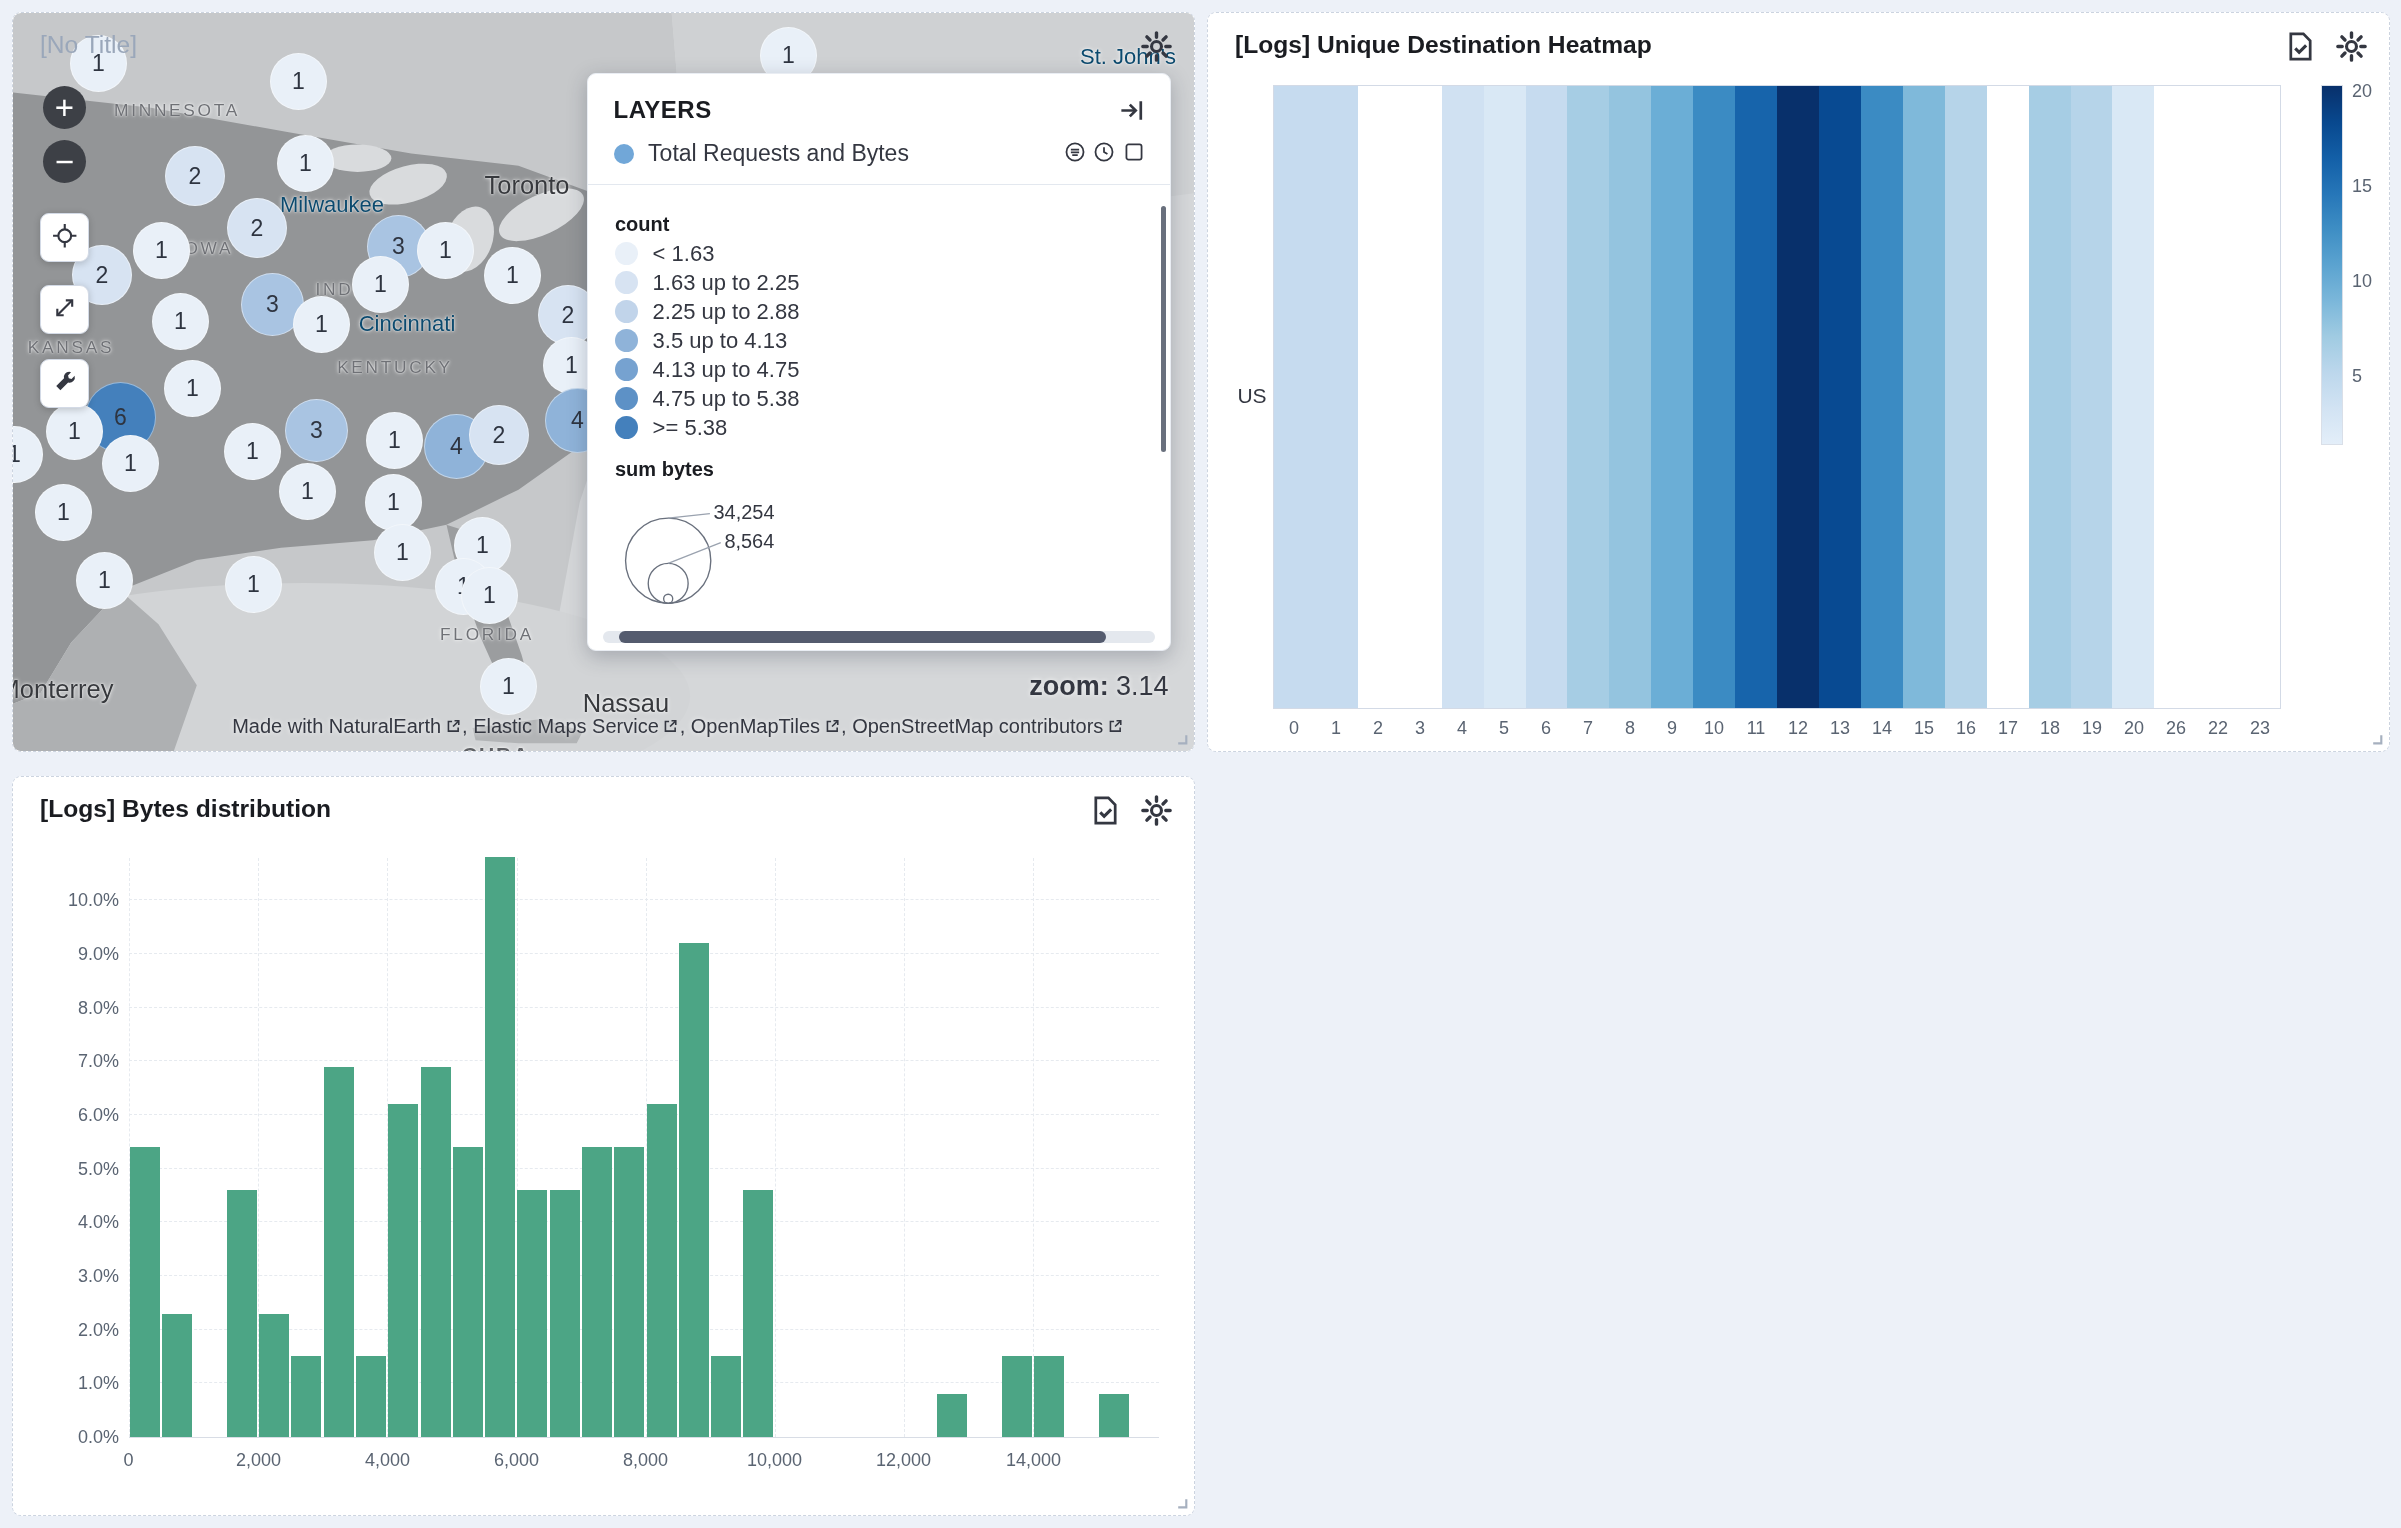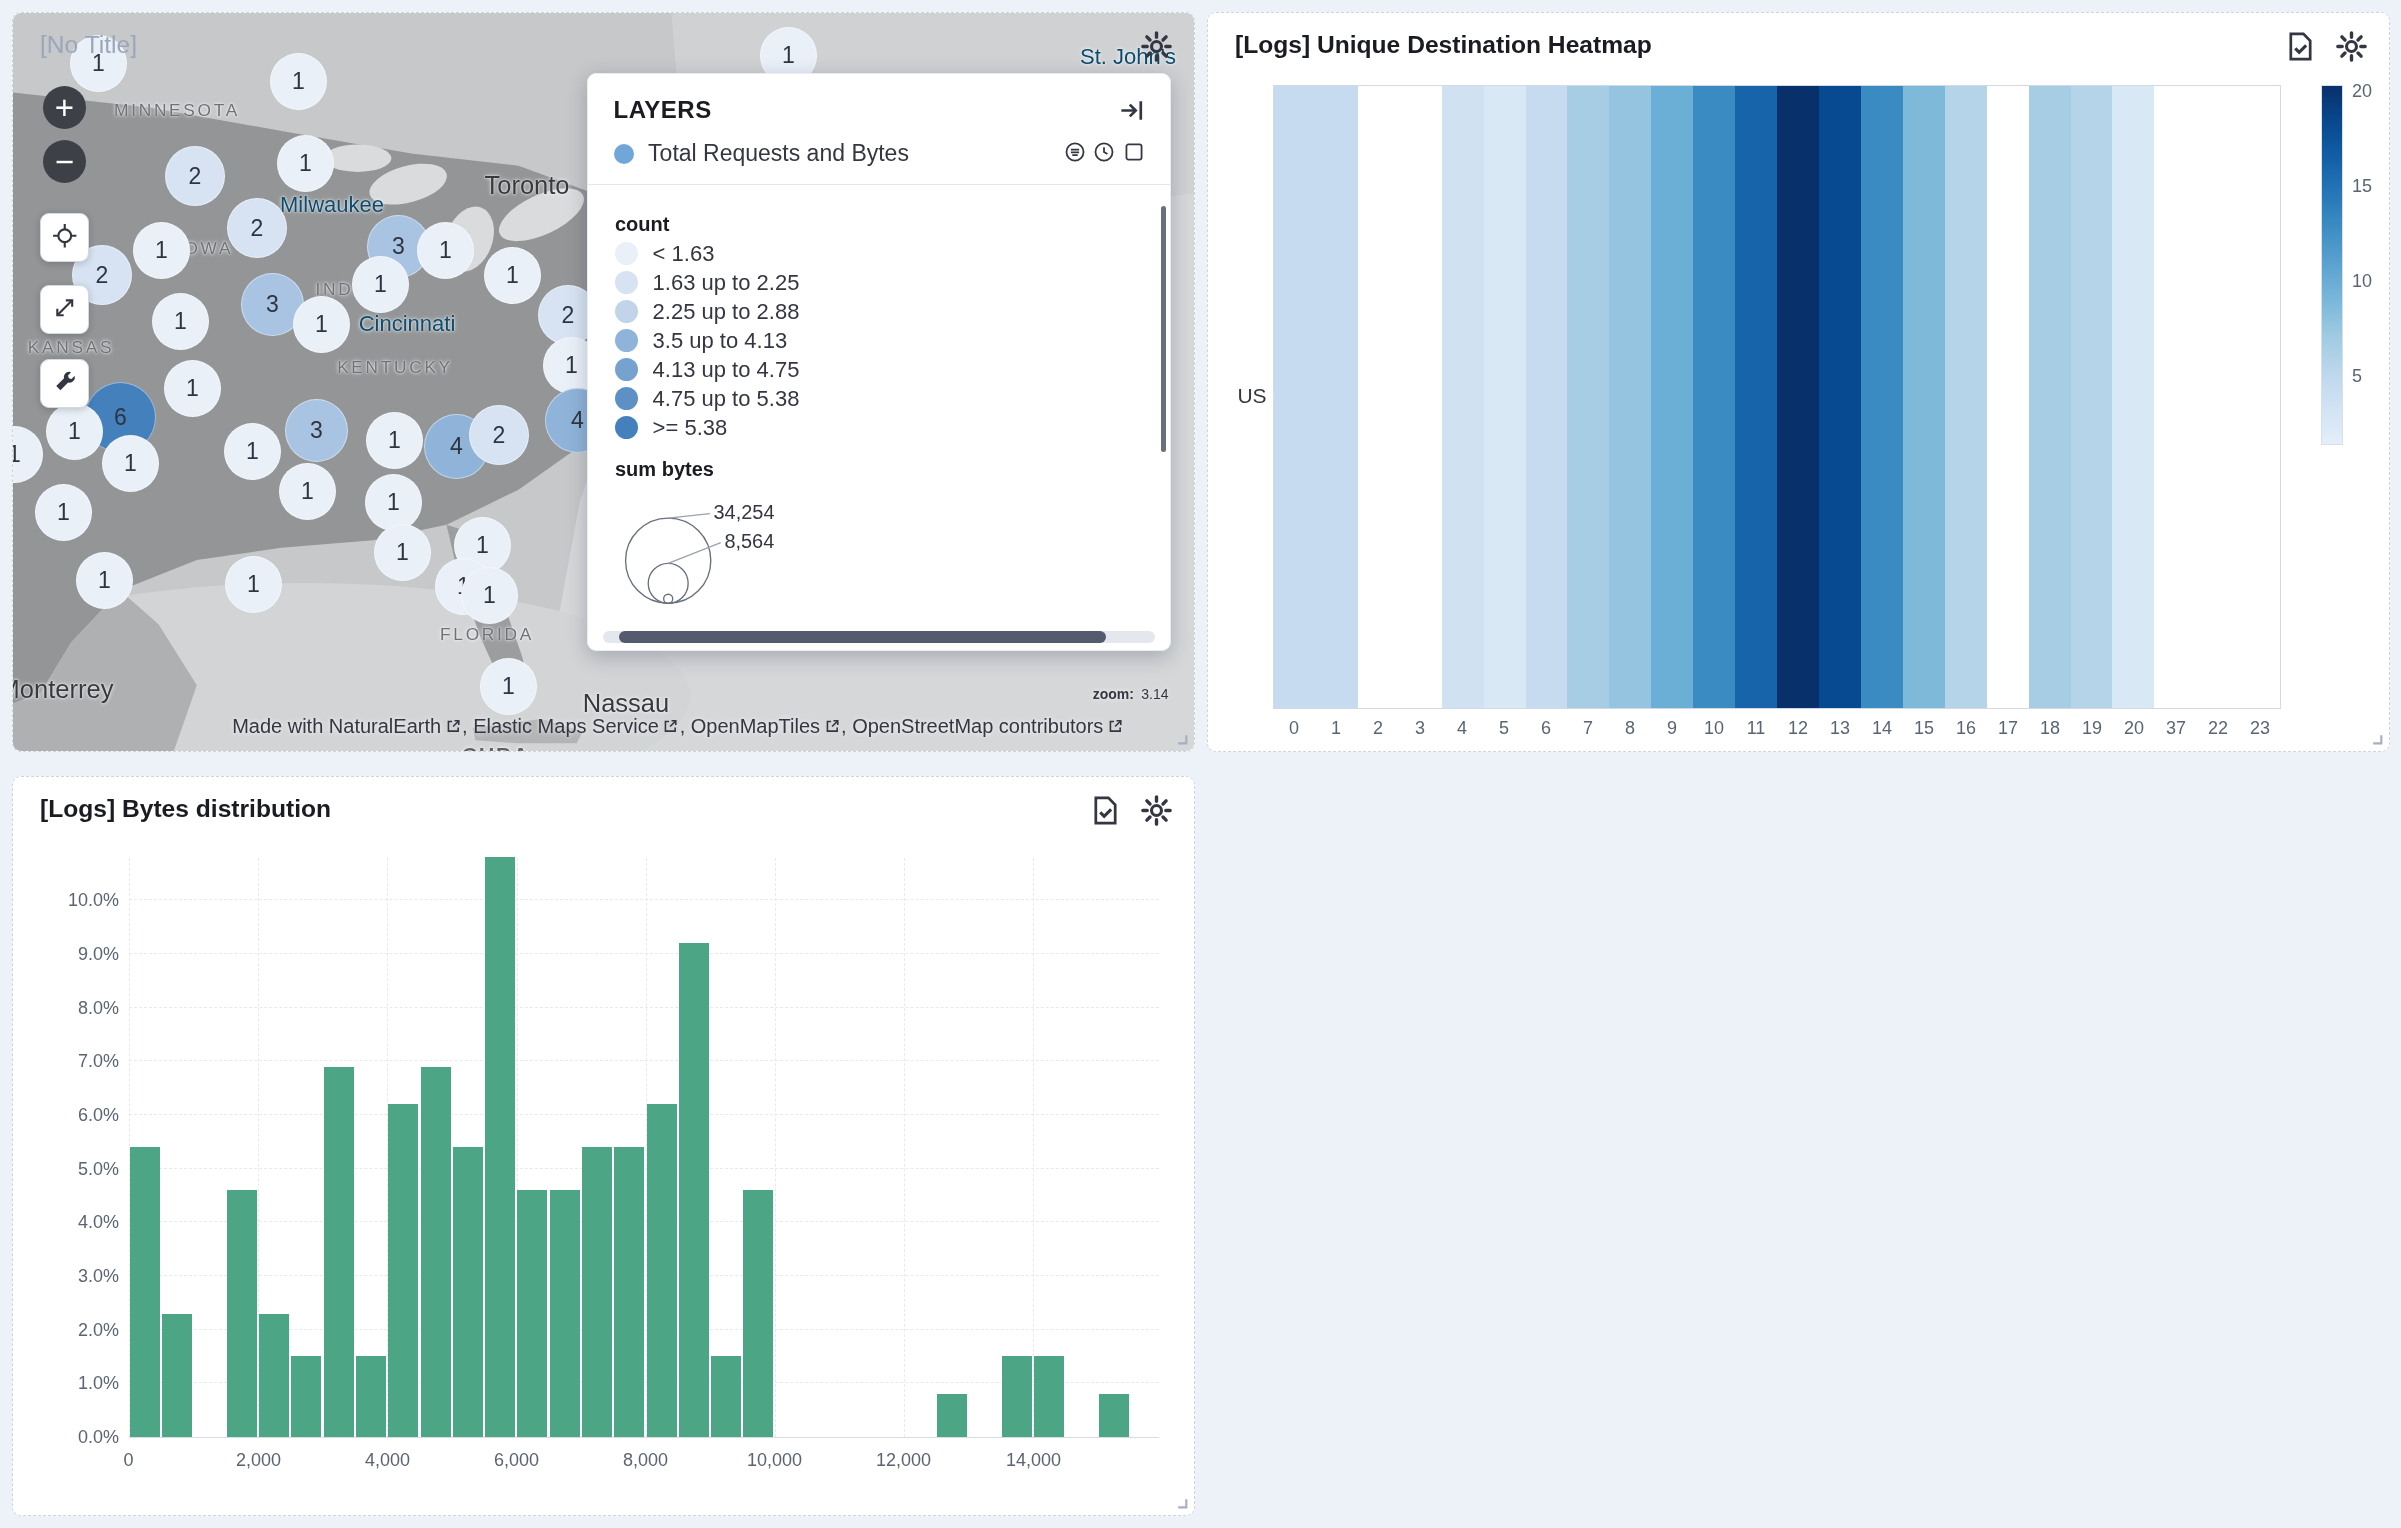--- a/index.html
+++ b/index.html
@@ -28,21 +28,21 @@
   .map-label.city{font-size:22px;color:#0c4a6e;}
   .map-label.city-lg{font-size:25.5px;color:#37393d;}
   .map-label.country{font-size:21px;font-weight:700;color:#5f6165;letter-spacing:1.8px;}
   .map-marker{position:absolute;border-radius:50%;display:flex;align-items:center;justify-content:center;
     color:#2e3440;border:1.8px solid rgba(255,255,255,.45);box-sizing:border-box;cursor:pointer;z-index:2;}
   .ctl{position:absolute;display:flex;align-items:center;justify-content:center;cursor:pointer;z-index:3;}
   .ctl-circle{width:43px;height:43px;border-radius:50%;background:#3d4046;color:#fff;font-size:33px;line-height:1;}
   .ctl-square{width:47px;height:47px;border-radius:9px;background:#fff;border:0.9px solid #d3dae6;
     box-shadow:0 1.8px 7.3px rgba(0,0,0,.18);color:#343741;}
   .ctl-square svg{width:25.5px;height:25.5px;}
-  #map-zoom{position:absolute;right:25.5px;bottom:49px;font-size:14px;color:#343741;z-index:4;
+  #map-zoom{position:absolute;right:25.5px;bottom:49px;font-size:27px;color:#343741;z-index:4;
     text-shadow:0 0 5.5px rgba(255,255,255,.85);}
   #map-zoom .zl{font-weight:700;margin-right:7.3px;}
   #map-attribution{position:absolute;left:164px;right:14.6px;bottom:12.7px;text-align:center;font-size:20px;
     color:#343741;z-index:4;text-shadow:0 0 5.5px rgba(255,255,255,.9);}
   .attr-link{cursor:pointer;}
   .ext-ic{display:inline-block;width:14.6px;height:14.6px;margin:0 1.8px 0 4.5px;vertical-align:baseline;}
 
   
   #layers-card{position:absolute;left:574px;top:60px;width:582px;height:576px;background:#fff;border-radius:9px;
     border:0.9px solid #e9edf3;box-shadow:0 5.5px 20px rgba(30,40,60,.25);z-index:5;overflow:hidden;}
@@ -352,21 +352,21 @@
         <span>11</span>
         <span>12</span>
         <span>13</span>
         <span>14</span>
         <span>15</span>
         <span>16</span>
         <span>17</span>
         <span>18</span>
         <span>19</span>
         <span>20</span>
-        <span>37</span>
+        <span>26</span>
         <span>22</span>
         <span>23</span>
       </div>
     <div id="hm-legend-bar" style="background: linear-gradient(rgb(8, 48, 107) 0%, rgb(8, 72, 142) 10%, rgb(19, 95, 167) 20%, rgb(38, 118, 184) 30%, rgb(62, 142, 196) 40%, rgb(91, 163, 208) 50%, rgb(123, 183, 218) 60%, rgb(160, 203, 226) 70%, rgb(188, 215, 236) 80%, rgb(210, 227, 243) 90%, rgb(227, 238, 249) 100%);"></div>
     <div id="hm-legend-ticks">
         <span style="top: -3.6px;">20</span>
         <span style="top: 91px;">15</span>
         <span style="top: 186px;">10</span>
         <span style="top: 281px;">5</span>
       </div>

